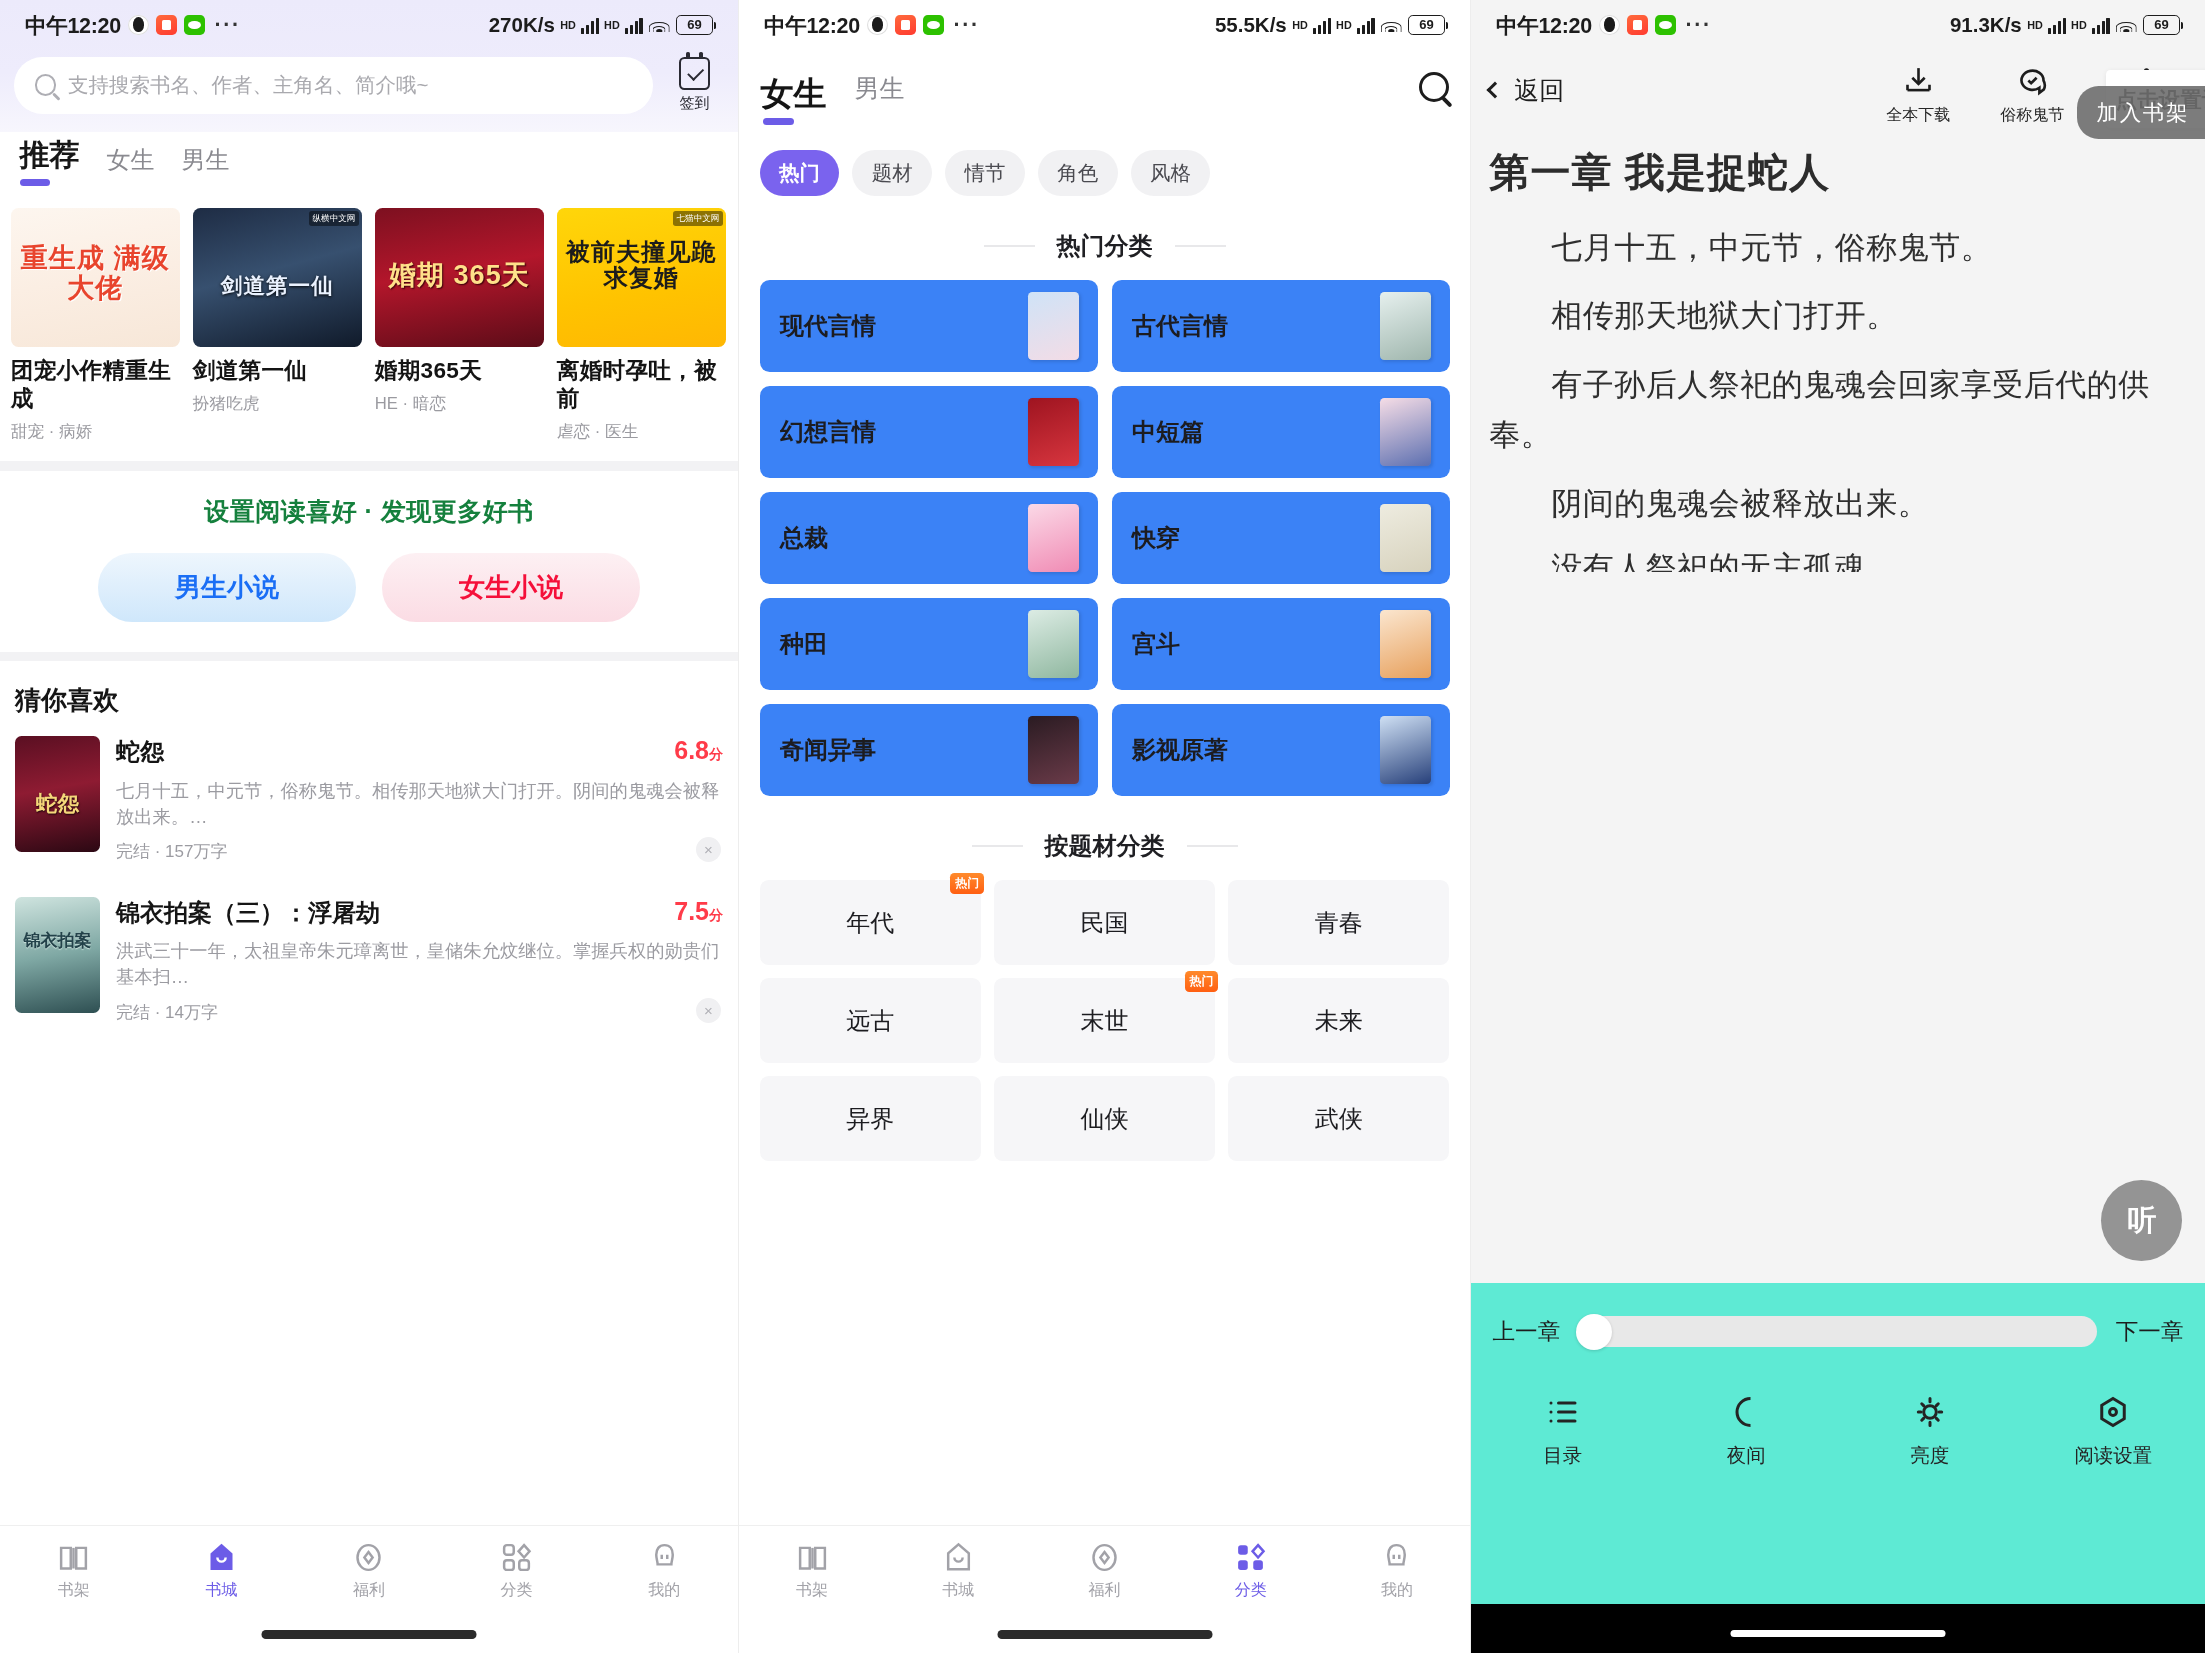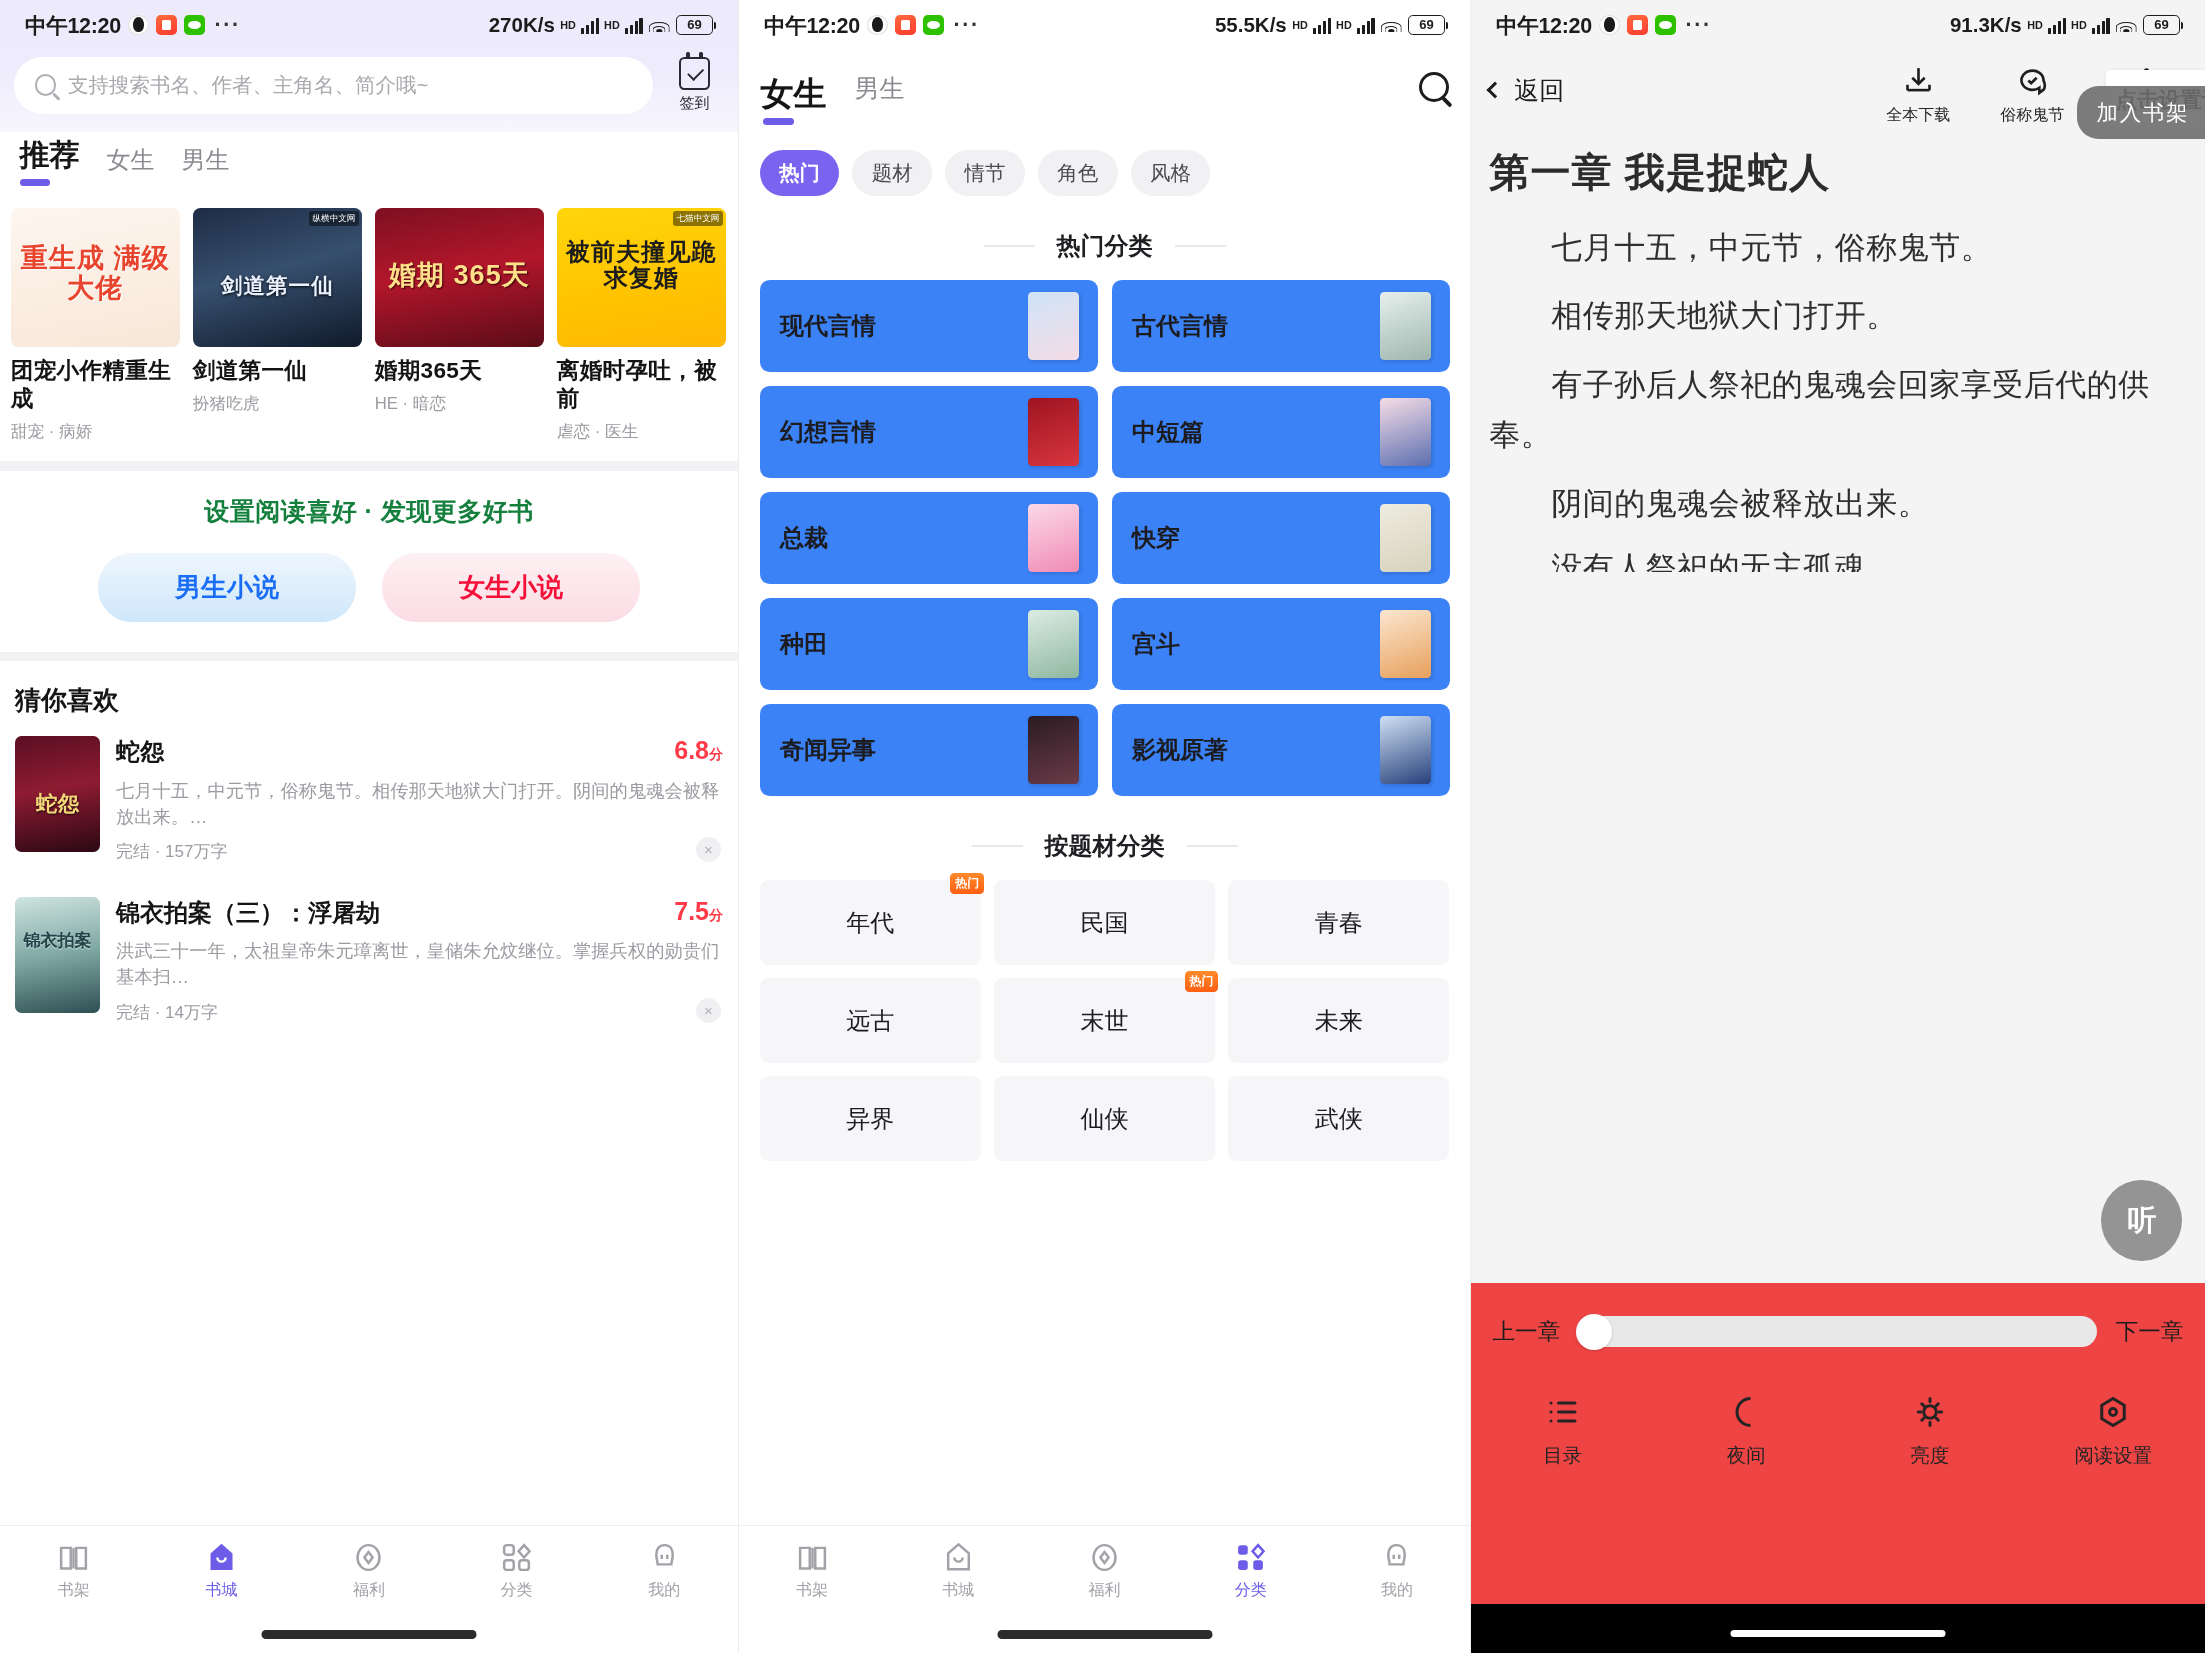--- a/index.html
+++ b/index.html
@@ -195,21 +195,21 @@
      padding-left:9.7px;font-size:21.5px;font-weight:700;color:#1d1d1d;
      box-shadow:0 1.1px 5.4px rgba(0,0,0,.08);white-space:nowrap;overflow:hidden;}
   .addshelf{position:absolute;right:0;top:86px;background:rgba(110,110,110,.9);
      color:#fff;font-size:21.5px;padding:12px 16px 12px 19.4px;
      border-radius:21.5px 0 0 21.5px;letter-spacing:1.6px;}
   .listenbtn{position:absolute;right:22.6px;top:1180px;width:81px;height:81px;
      border-radius:50%;background:rgba(130,130,130,.85);color:#fff;font-size:29px;
      font-weight:600;display:flex;align-items:center;justify-content:center;}
   .clipline{font-size:31px;color:#2f2f2f;text-indent:2em;letter-spacing:0.5px;
      height:25px;overflow:hidden;margin-top:18.3px;}
-  .p3bar{position:absolute;left:0;right:0;bottom:0;background:#ef4444;height:371px;}
+  .p3bar{position:absolute;left:0;right:0;bottom:0;background:#5eead4;height:371px;}
   .chapnav{display:flex;align-items:center;padding:33px 21.5px 0 21.5px;gap:18.3px;}
   .chapnav .lbl{font-size:22.6px;color:#1d1d1d;white-space:nowrap;}
   .slider{flex:1;height:31px;background:#e8e8e8;border-radius:15.6px;position:relative;}
   .knob{position:absolute;left:-2.2px;top:-2.2px;width:36px;height:36px;border-radius:50%;
      background:#fff;box-shadow:0 1.1px 3.2px rgba(0,0,0,.16);}
   .p3tools{display:flex;margin-top:42px;}
   .p3tool{flex:1;text-align:center;}
   .p3tool .i{height:45px;display:flex;align-items:center;justify-content:center;}
   .p3tool .l{font-size:19.4px;color:#242424;margin-top:7.5px;}
   .p3home{position:absolute;left:0;right:0;bottom:0;height:50px;background:#000;}

